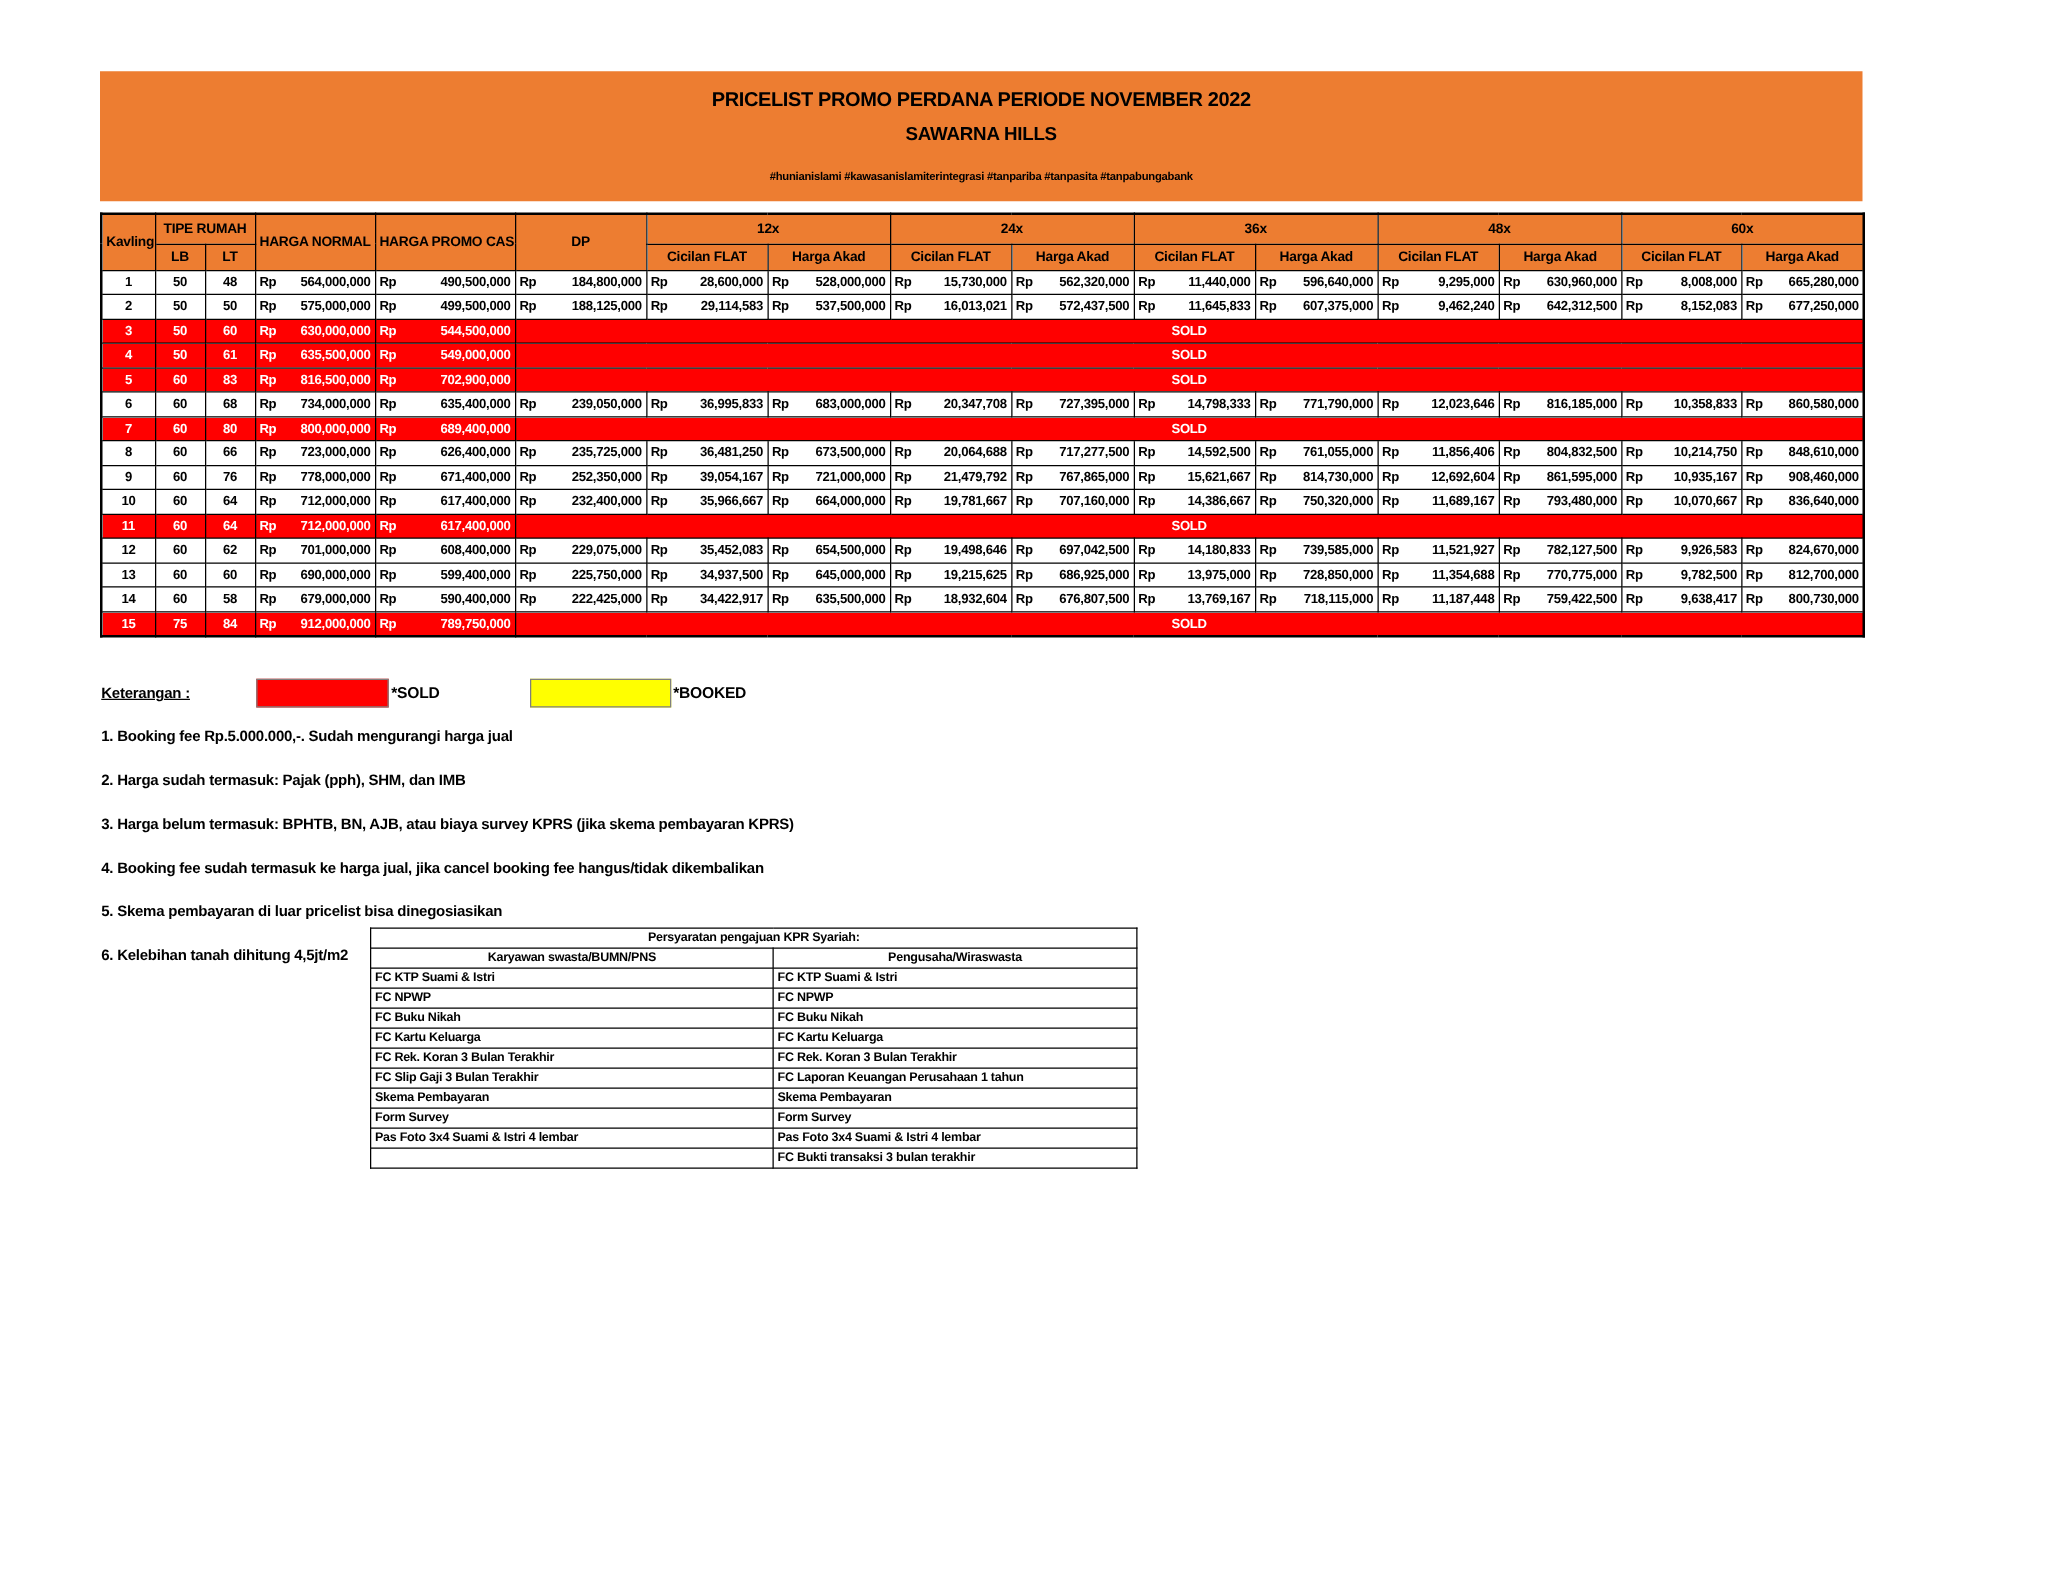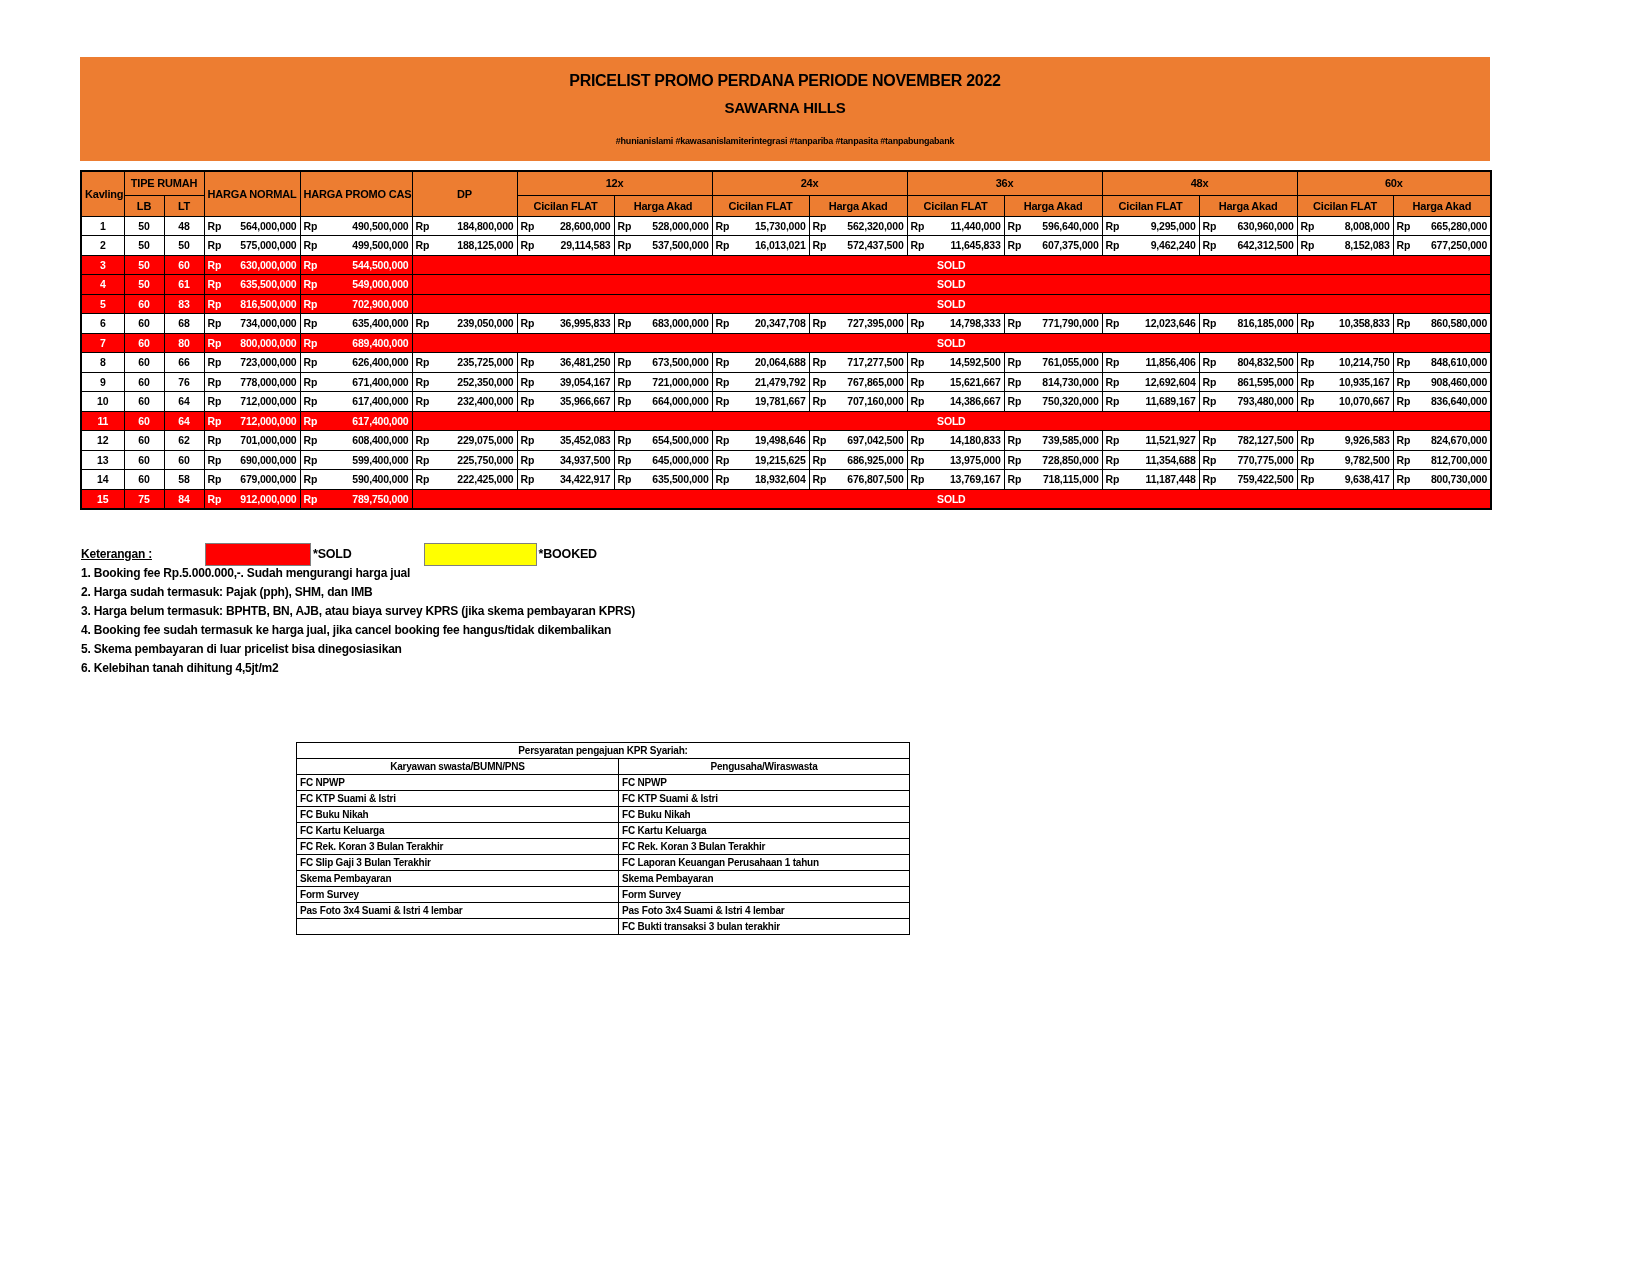--- a/index.html
+++ b/index.html
@@ -44,21 +44,21 @@
   .legend { position:absolute; left:80px; top:542px; height:24px; display:flex; align-items:center; }
   .legend .swatch { height:23px; border:1px solid #7f7f7f; }
   .legend .sw-red    { margin-left:125px; width:106px; background:#FF0000; }
   .legend .sw-yellow { margin-left:72px;  width:113px; background:#FFFF00; }
   .legend .lg-label  { font-size:12.5px; margin-left:2px; }
 
   
   .notes { position:absolute; left:81px; top:547px; font-size:12px; }
   .notes .notes-title { margin-bottom:6px;text-decoration:underline; }
   .notes ol { list-style:none; }
-  .notes li { margin-top:6px; line-height:13px; }
+  .notes li { margin-top:22px; line-height:13px; }
 
   
   table.req {
     position:absolute; left:296px; top:742px; width:613px;
     border-collapse:collapse; table-layout:fixed; border:1.5px solid #000;
   }
   table.req th, table.req td {
     border:1px solid #000; font-size:10px; white-space:nowrap; overflow:hidden;
     height:16px; padding:0 3px; vertical-align:middle;
   }
@@ -752,28 +752,28 @@
       <tr>
           <th colspan="2">Persyaratan pengajuan KPR Syariah:</th>
         </tr>
       <tr>
         <th>Karyawan swasta/BUMN/PNS</th>
         <th>Pengusaha/Wiraswasta</th>
       </tr>
     </thead>
     <tbody id="req-rows">
         <tr>
+          <td>FC KTP Suami &amp; Istri</td>
+          <td>FC KTP Suami &amp; Istri</td>
+        </tr>
+        <tr>
           <td>FC NPWP</td>
           <td>FC NPWP</td>
         </tr>
         <tr>
-          <td>FC KTP Suami &amp; Istri</td>
-          <td>FC KTP Suami &amp; Istri</td>
-        </tr>
-        <tr>
           <td>FC Buku Nikah</td>
           <td>FC Buku Nikah</td>
         </tr>
         <tr>
           <td>FC Kartu Keluarga</td>
           <td>FC Kartu Keluarga</td>
         </tr>
         <tr>
           <td>FC Rek. Koran 3 Bulan Terakhir</td>
           <td>FC Rek. Koran 3 Bulan Terakhir</td>

